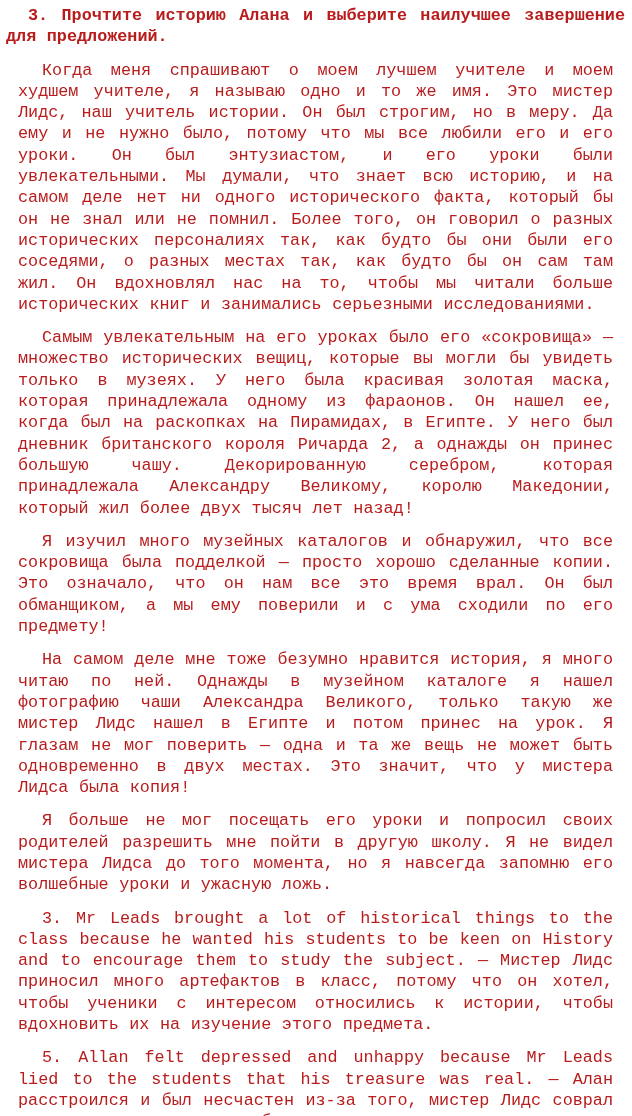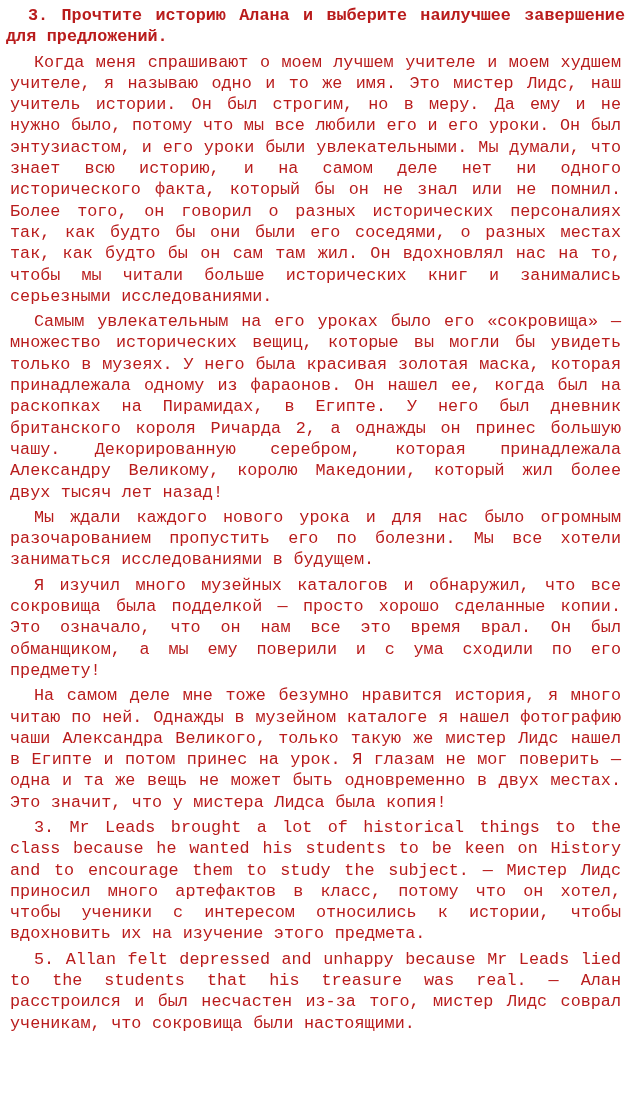--- a/index.html
+++ b/index.html
@@ -22,37 +22,37 @@
     -webkit-hyphens: auto;
     word-spacing: 0.5px;
   }
   .task-title {
     margin: 0;
     font-weight: bold;
     text-indent: 22px;
     text-align: justify;
   }
   .para {
-    margin: 4px;
+    margin: 12px;
     text-indent: 24px;
   }
 </style>
 </head>
 <body>
 
 <div class="page">
 
   <p class="task-title">3. Прочтите историю Алана и выберите наилучшее завершение для предложений.</p>
 
   <div>
     <p class="para">Когда меня спрашивают о моем лучшем учителе и моем худшем учителе, я называю одно и то же имя. Это мистер Лидс, наш учитель истории. Он был строгим, но в меру. Да ему и не нужно было, потому что мы все любили его и его уроки. Он был энтузиастом, и его уроки были увлекательными. Мы думали, что знает всю историю, и на самом деле нет ни одного исторического факта, который бы он не знал или не помнил. Более того, он говорил о разных исторических персоналиях так, как будто бы они были его соседями, о разных местах так, как будто бы он сам там жил. Он вдохновлял нас на то, чтобы мы читали больше исторических книг и занимались серьезными исследованиями.</p>
     <p class="para">Самым увлекательным на его уроках было его «сокровища» — множество исторических вещиц, которые вы могли бы увидеть только в музеях. У него была красивая золотая маска, которая принадлежала одному из фараонов. Он нашел ее, когда был на раскопках на Пирамидах, в Египте. У него был дневник британского короля Ричарда 2, а однажды он принес большую чашу. Декорированную серебром, которая принадлежала Александру Великому, королю Македонии, который жил более двух тысяч лет назад!</p>
-    <p class="para">Мы ждали каждого нового урока и для нас было огромным разочарованием пропустить его по болезни. Мы все хотели заниматься исследованиями в будущем.</p>
     <p class="para">Я изучил много музейных каталогов и обнаружил, что все сокровища была подделкой — просто хорошо сделанные копии. Это означало, что он нам все это время врал. Он был обманщиком, а мы ему поверили и с ума сходили по его предмету!</p>
     <p class="para">На самом деле мне тоже безумно нравится история, я много читаю по ней. Однажды в музейном каталоге я нашел фотографию чаши Александра Великого, только такую же мистер Лидс нашел в Египте и потом принес на урок. Я глазам не мог поверить — одна и та же вещь не может быть одновременно в двух местах. Это значит, что у мистера Лидса была копия!</p>
+    <p class="para">Я больше не мог посещать его уроки и попросил своих родителей разрешить мне пойти в другую школу. Я не видел мистера Лидса до того момента, но я навсегда запомню его волшебные уроки и ужасную ложь.</p>
   </div>
 
   <div>
     <p class="para">3. Mr Leads brought a lot of historical things to the class because he wanted his students to be keen on History and to encourage them to study the subject. — Мистер Лидс приносил много артефактов в класс, потому что он хотел, чтобы ученики с интересом относились к истории, чтобы вдохновить их на изучение этого предмета.</p>
     <p class="para">5. Allan felt depressed and unhappy because Mr Leads lied to the students that his treasure was real. — Алан расстроился и был несчастен из-за того, мистер Лидс соврал ученикам, что сокровища были настоящими.</p>
   </div>
 
 </div>
 
 </body></html>

